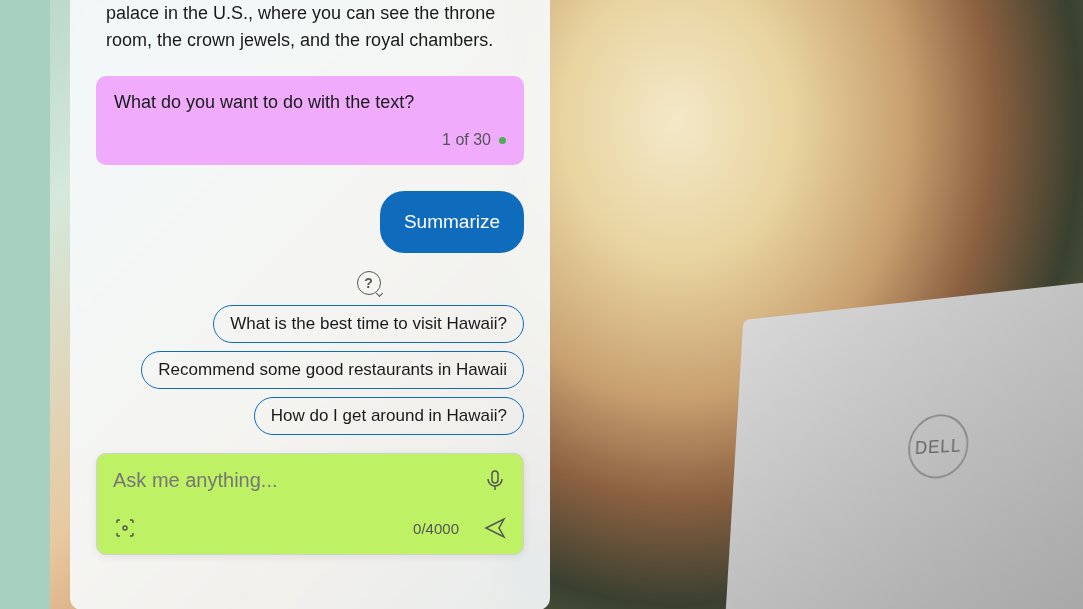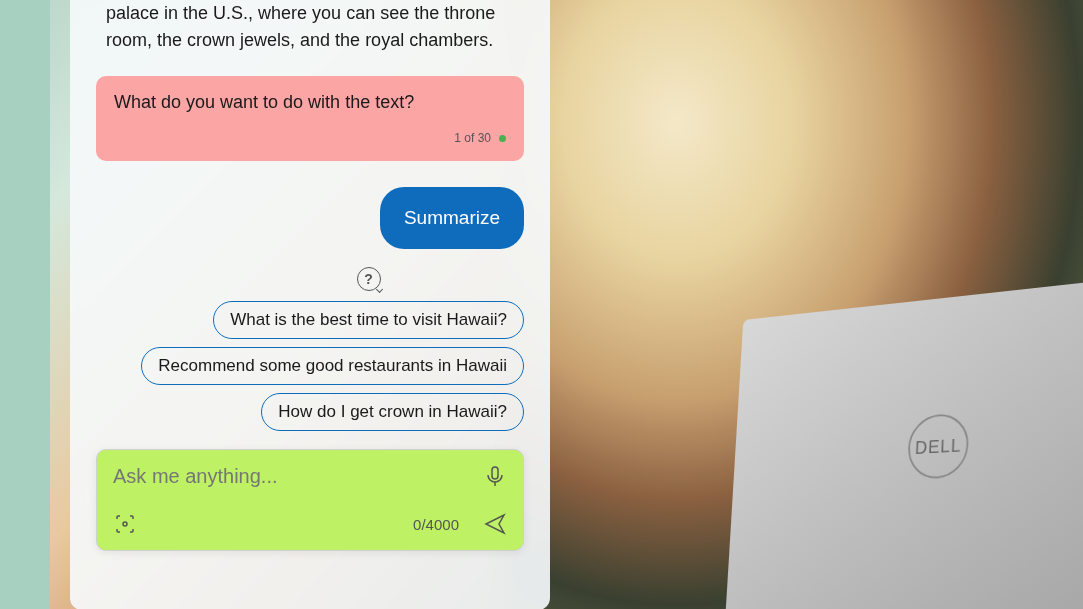--- a/index.html
+++ b/index.html
@@ -69,34 +69,34 @@
       flex-direction: column;
     }
     .assistant-msg {
       color: #1a1a1a;
       font-size: 18px;
       line-height: 1.5;
       padding: 10px 16px 14px 16px;
       margin-bottom: 8px;
     }
     .prompt-card {
-      background: #fca5a5;
+      background: #f0abfc;
       border-radius: 10px;
       padding: 16px 18px;
       margin: 0 6px 18px 6px;
     }
     .prompt-text {
       color: #1a1a1a;
       font-size: 18px;
       margin-bottom: 18px;
     }
     .prompt-footer {
       text-align: right;
       color: #555;
-      font-size: 12px;
+      font-size: 16px;
       display: flex;
       align-items: center;
       justify-content: flex-end;
       gap: 8px;
     }
     .dot {
       width: 7px;
       height: 7px;
       background: #4CAF50;
       border-radius: 50%;
@@ -226,21 +226,21 @@
   </div>
 
   <div class="user-bubble">Summarize</div>
 
   <div class="suggestions">
     <div class="suggestion-row">
       <span class="help-icon"></span>
       <button class="suggestion-chip">What is the best time to visit Hawaii?</button>
     </div>
     <button class="suggestion-chip">Recommend some good restaurants in Hawaii</button>
-    <button class="suggestion-chip">How do I get crown in Hawaii?</button>
+    <button class="suggestion-chip">How do I get around in Hawaii?</button>
   </div>
 
   <div class="input-box">
     <div class="input-top">
       <span class="input-placeholder">Ask me anything...</span>
       <svg class="icon-btn" viewBox="0 0 24 24" fill="none" stroke="currentColor" stroke-width="1.5">
         <rect x="9" y="3" width="6" height="12" rx="3"></rect>
         <path d="M5 11a7 7 0 0 0 14 0"></path>
         <line x1="12" y1="18" x2="12" y2="22"></line>
       </svg>

